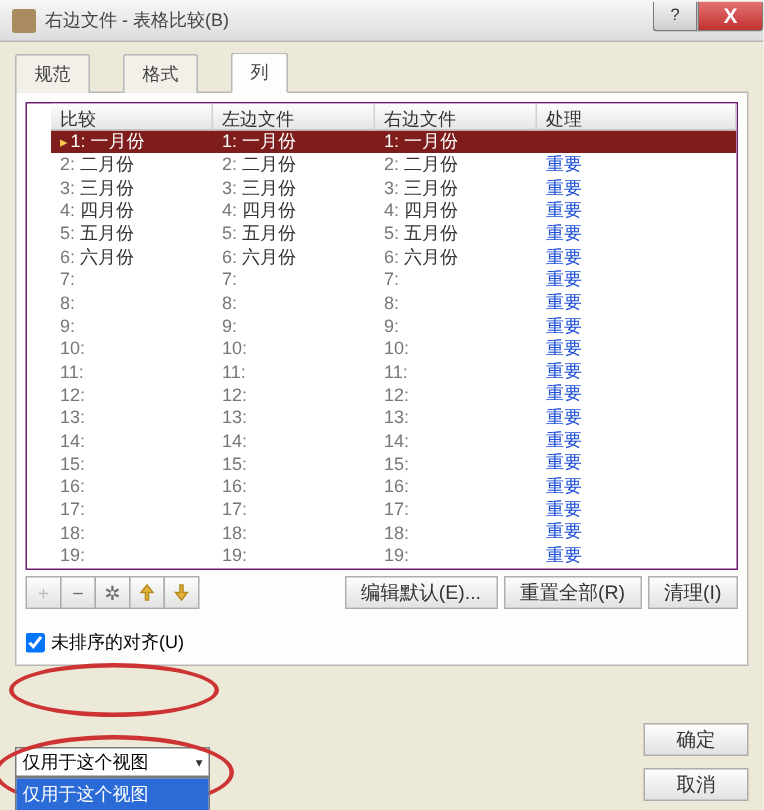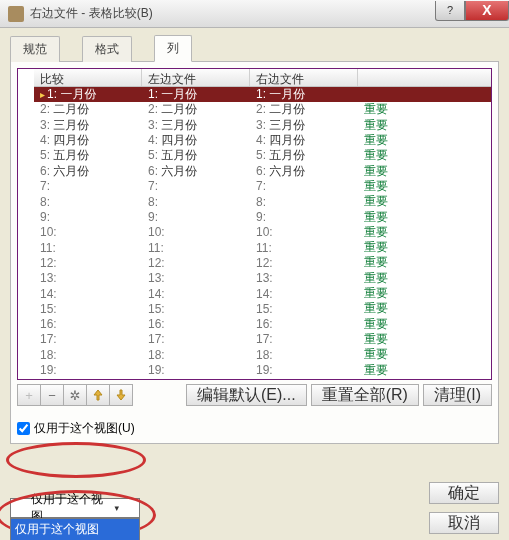--- a/index.html
+++ b/index.html
@@ -121,21 +121,21 @@
     height: 15.3px;
     font-size: 12px;
     color: #333;
     align-items: center;
   }
   .row div {
     padding: 0 6px;
     white-space: nowrap;
     overflow: hidden;
   }
-  .row .c4 { color: #15803d; }
+  .row .c4 { color: #1d4ed8; }
   .row.selected {
     background: #7f1d1d;
     color: #fff;
   }
   .row.selected .c4 { color: #fff; }
   .row .c1.sel-arrow::before {
     content: "▸";
     color: #f7c94b;
     margin-right: 2px;
     font-size: 10px;
@@ -162,21 +162,21 @@
   .right-btns {
     margin-left: auto;
     display: flex;
     gap: 4px;
   }
   .txt-btn {
     height: 22px;
     padding: 7px 10px;
     border: 1px solid #adadad;
     background: linear-gradient(to bottom,#fdfdfd,#e2e2e2);
-    font-size: 16px;
+    font-size: 13px;
     color: #333;
     display: flex; align-items: center;
   }
   .chk-row {
     margin-top: 14px;
     display: flex;
     align-items: center;
     gap: 4px;
   }
   .chk-row input { margin: 0; }
@@ -186,21 +186,21 @@
     bottom: 6px; left: 10px; right: 10px;
     display: flex; align-items: center;
   }
   .footer .txt-btn { min-width: 70px; justify-content:center; }
   .dropdown-ctl {
     width: 130px;
     height: 20px;
     border: 1px solid #7a7a7a;
     background: #fff;
     display: flex; align-items: center;
-    padding: 0 20px;
+    padding: 0 4px;
     font-size: 12px;
     position: relative;
   }
   .dropdown-ctl .arrow {
     margin-left: auto;
     font-size: 9px;
     color: #333;
   }
   .dropdown-pop {
     position: absolute;
@@ -246,20 +246,21 @@
     <div class="tab">格式</div>
     <div class="tab active">列</div>
   </div>
 
   <div class="tab-page">
     <div class="table-wrap">
       <div class="col-header">
         <div class="c1">比较</div>
         <div class="c2">左边文件</div>
         <div class="c3">右边文件</div>
+        <div class="c4">处理</div>
       </div>
       <div class="rows" id="rows">
           <div class="row selected">
             <div class="c1 sel-arrow"><span class="idx">1:</span> 一月份</div>
             <div class="c2"><span class="idx">1:</span> 一月份</div>
             <div class="c3"><span class="idx">1:</span> 一月份</div>
             <div class="c4"></div>
           </div>
           <div class="row">
             <div class="c1"><span class="idx">2:</span> 二月份</div>
@@ -390,21 +391,21 @@
       </div>
       <div class="right-btns">
         <div class="txt-btn">编辑默认(E)...</div>
         <div class="txt-btn">重置全部(R)</div>
         <div class="txt-btn">清理(I)</div>
       </div>
     </div>
 
     <div class="chk-row">
       <input type="checkbox" id="chk1" checked="" style="">
-      <label for="chk1">仅用于这个视图(U)</label>
+      <label for="chk1">未排序的对齐(U)</label>
     </div>
   </div>
 </div>
 
 <div class="footer">
   <div class="dropdown-ctl">
     <span>仅用于这个视图</span>
     <span class="arrow">▾</span>
     <div class="dropdown-pop">
       <div class="hover">仅用于这个视图</div>

